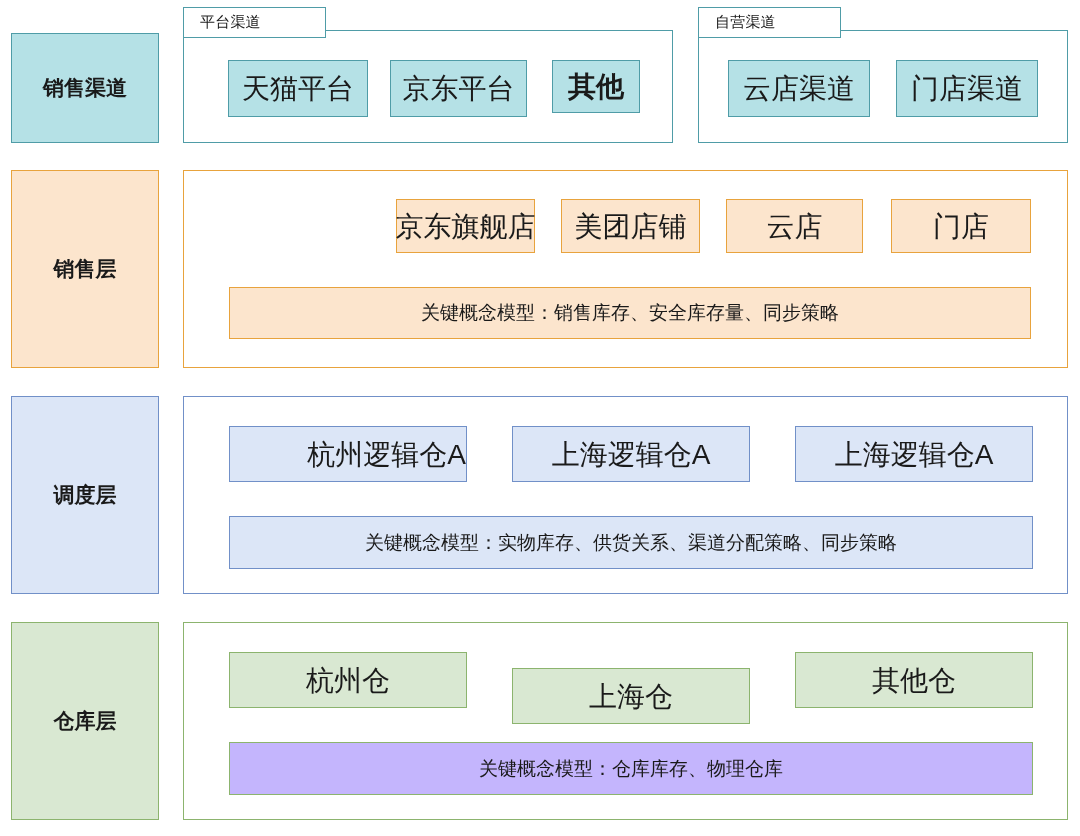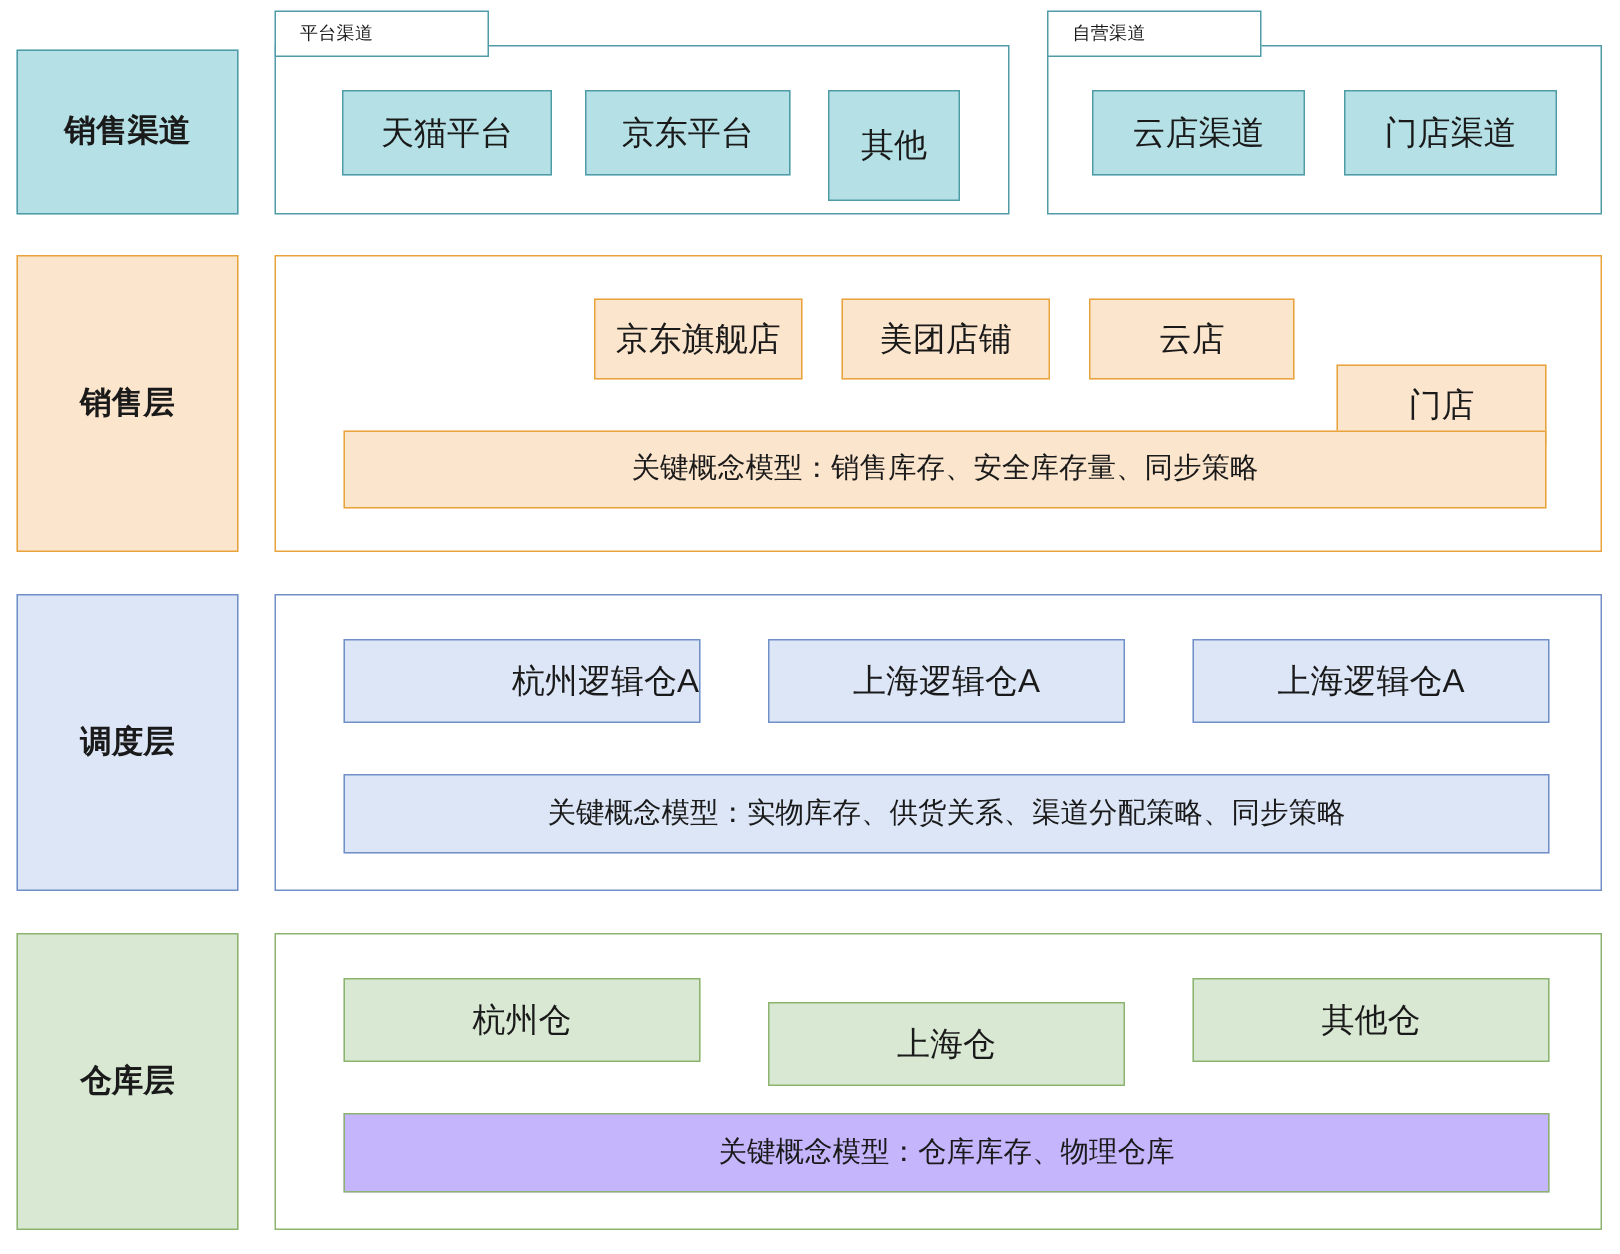--- a/index.html
+++ b/index.html
@@ -55,31 +55,31 @@
   .row-container.blue  { border-color: #7190c8; }
   .row-container.green { border-color: #8cb46e; }
 
   
   .group-tab {
     border: 1.6px solid #4f9ca7;
     background: #ffffff;
     display: flex;
     align-items: center;
     padding-left: 16px;
-    font-size: 12px;
+    font-size: 15px;
     font-weight: 400;
     letter-spacing: 0.2px;
     z-index: 4;
   }
 
   
   .item-card {
     border-width: 1.6px;
     border-style: solid;
-    font-size: 22px;
+    font-size: 28px;
     font-weight: 500;
   }
   .item-card.teal  { background: #b5e1e6; border-color: #4f9ca7; }
   .item-card.orange{ background: #fce5cd; border-color: #e8a33d; }
   .item-card.blue  { background: #dce6f7; border-color: #7190c8; }
   .item-card.green { background: #d9e8d2; border-color: #8cb46e; }
 
   
   .concept-bar {
     border-width: 1.6px;
@@ -104,21 +104,21 @@
   <div class="abs group-tab" style="left:183px; top:7px; width:143px; height:31px;">
     <span>平台渠道</span>
   </div>
 
   <div class="abs item-card teal boxlabel" style="left:228px; top:60px; width:140px; height:57px;">
     <span>天猫平台</span>
   </div>
   <div class="abs item-card teal boxlabel" style="left:390px; top:60px; width:137px; height:57px;">
     <span>京东平台</span>
   </div>
-  <div class="abs item-card teal boxlabel" style="left:552px; top:60px; width:88px; height:74px;">
+  <div class="abs item-card teal boxlabel" style="left:552px; top:60px; width:88px; height:53px;font-weight:bold;">
     <span>其他</span>
   </div>
 
   <div class="abs row-container teal" style="left:698px; top:30px; width:370px; height:113px;"></div>
   <div class="abs group-tab" style="left:698px; top:7px; width:143px; height:31px;">
     <span>自营渠道</span>
   </div>
 
   <div class="abs item-card teal boxlabel" style="left:728px; top:60px; width:142px; height:57px;">
     <span>云店渠道</span>
@@ -135,21 +135,21 @@
 
   <div class="abs item-card orange boxlabel" style="left:396px; top:199px; width:139px; height:54px;">
     <span>京东旗舰店</span>
   </div>
   <div class="abs item-card orange boxlabel" style="left:561px; top:199px; width:139px; height:54px;">
     <span>美团店铺</span>
   </div>
   <div class="abs item-card orange boxlabel" style="left:726px; top:199px; width:137px; height:54px;">
     <span>云店</span>
   </div>
-  <div class="abs item-card orange boxlabel" style="left:891px; top:199px; width:140px; height:54px;margin-top:44px;">
+  <div class="abs item-card orange boxlabel" style="left:891px; top:199px; width:140px; height:54px;">
     <span>门店</span>
   </div>
 
   <div class="abs concept-bar orange boxlabel" style="left:229px; top:287px; width:802px; height:52px;">
     <span>关键概念模型：销售库存、安全库存量、同步策略</span>
   </div>
 
   <div class="abs layer-chip blue boxlabel" style="left:11px; top:396px; width:148px; height:198px;">
     <span>调度层</span>
   </div>

